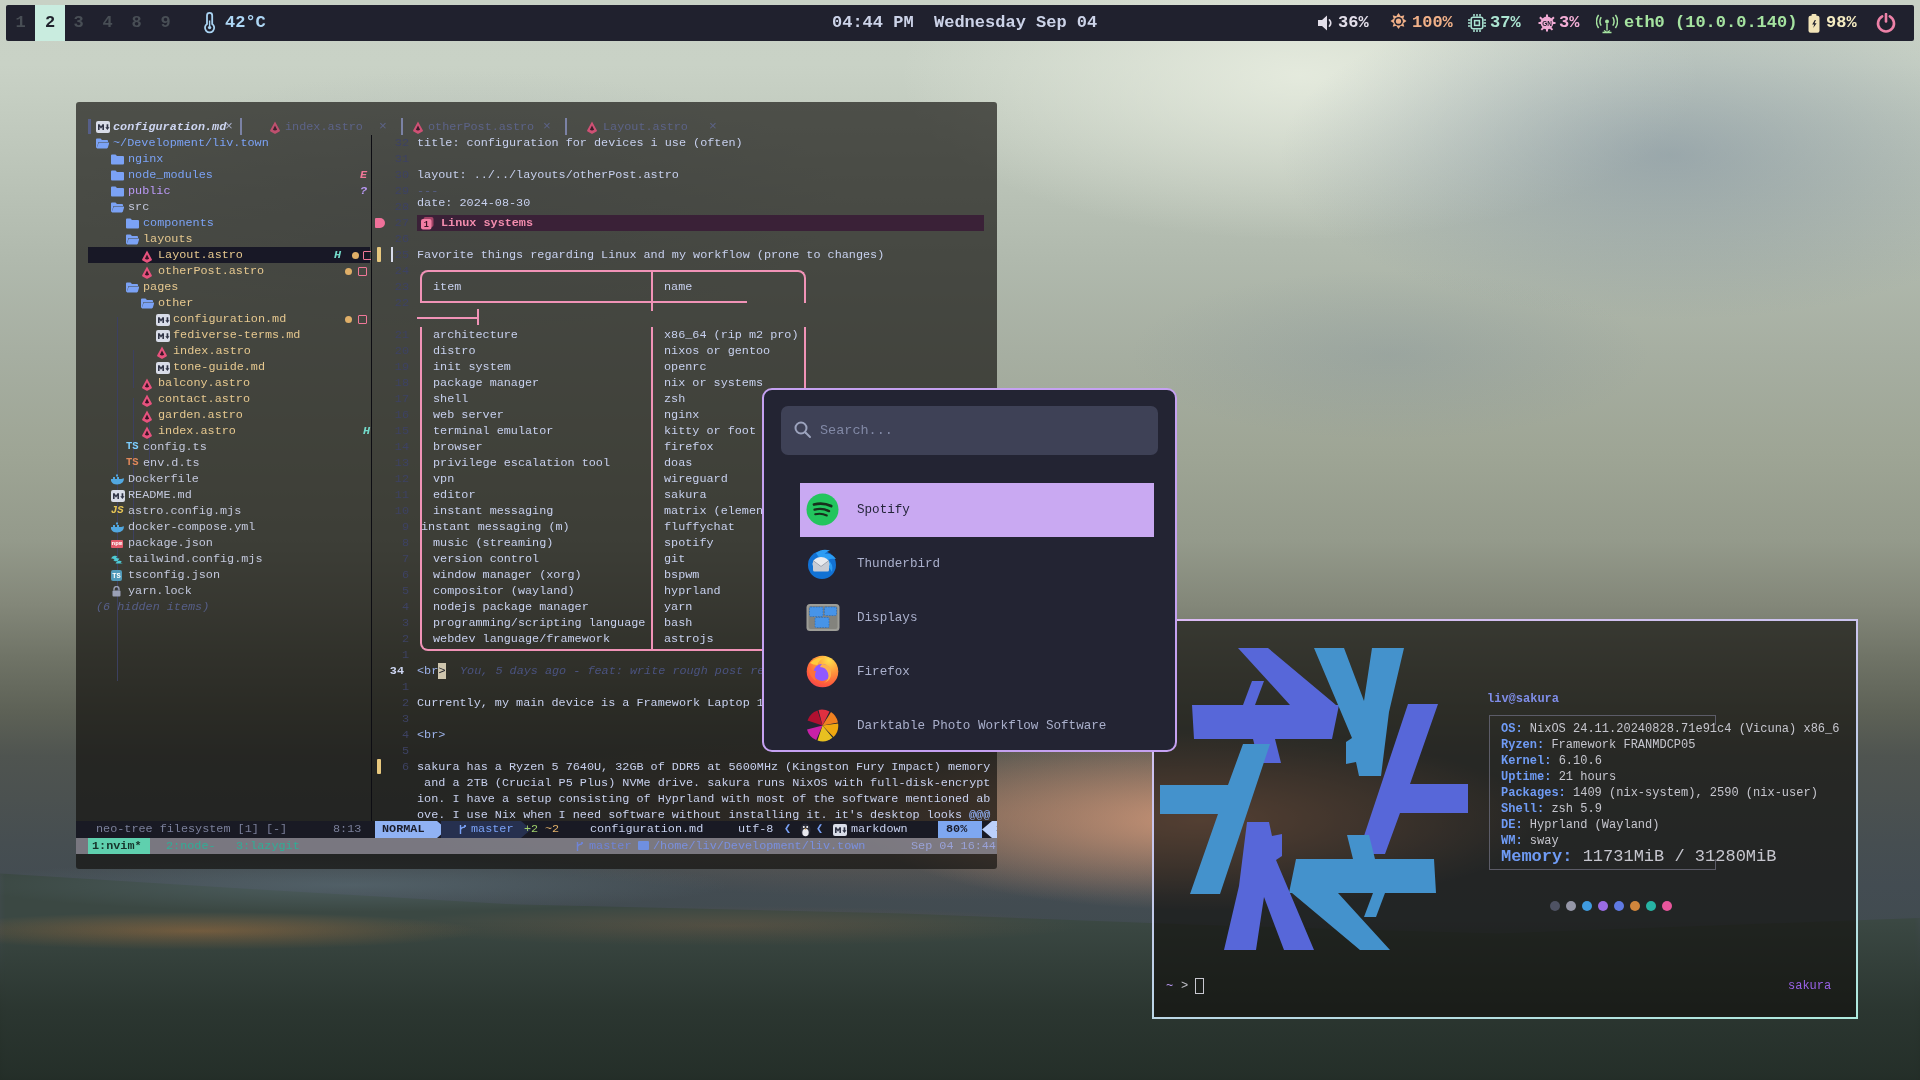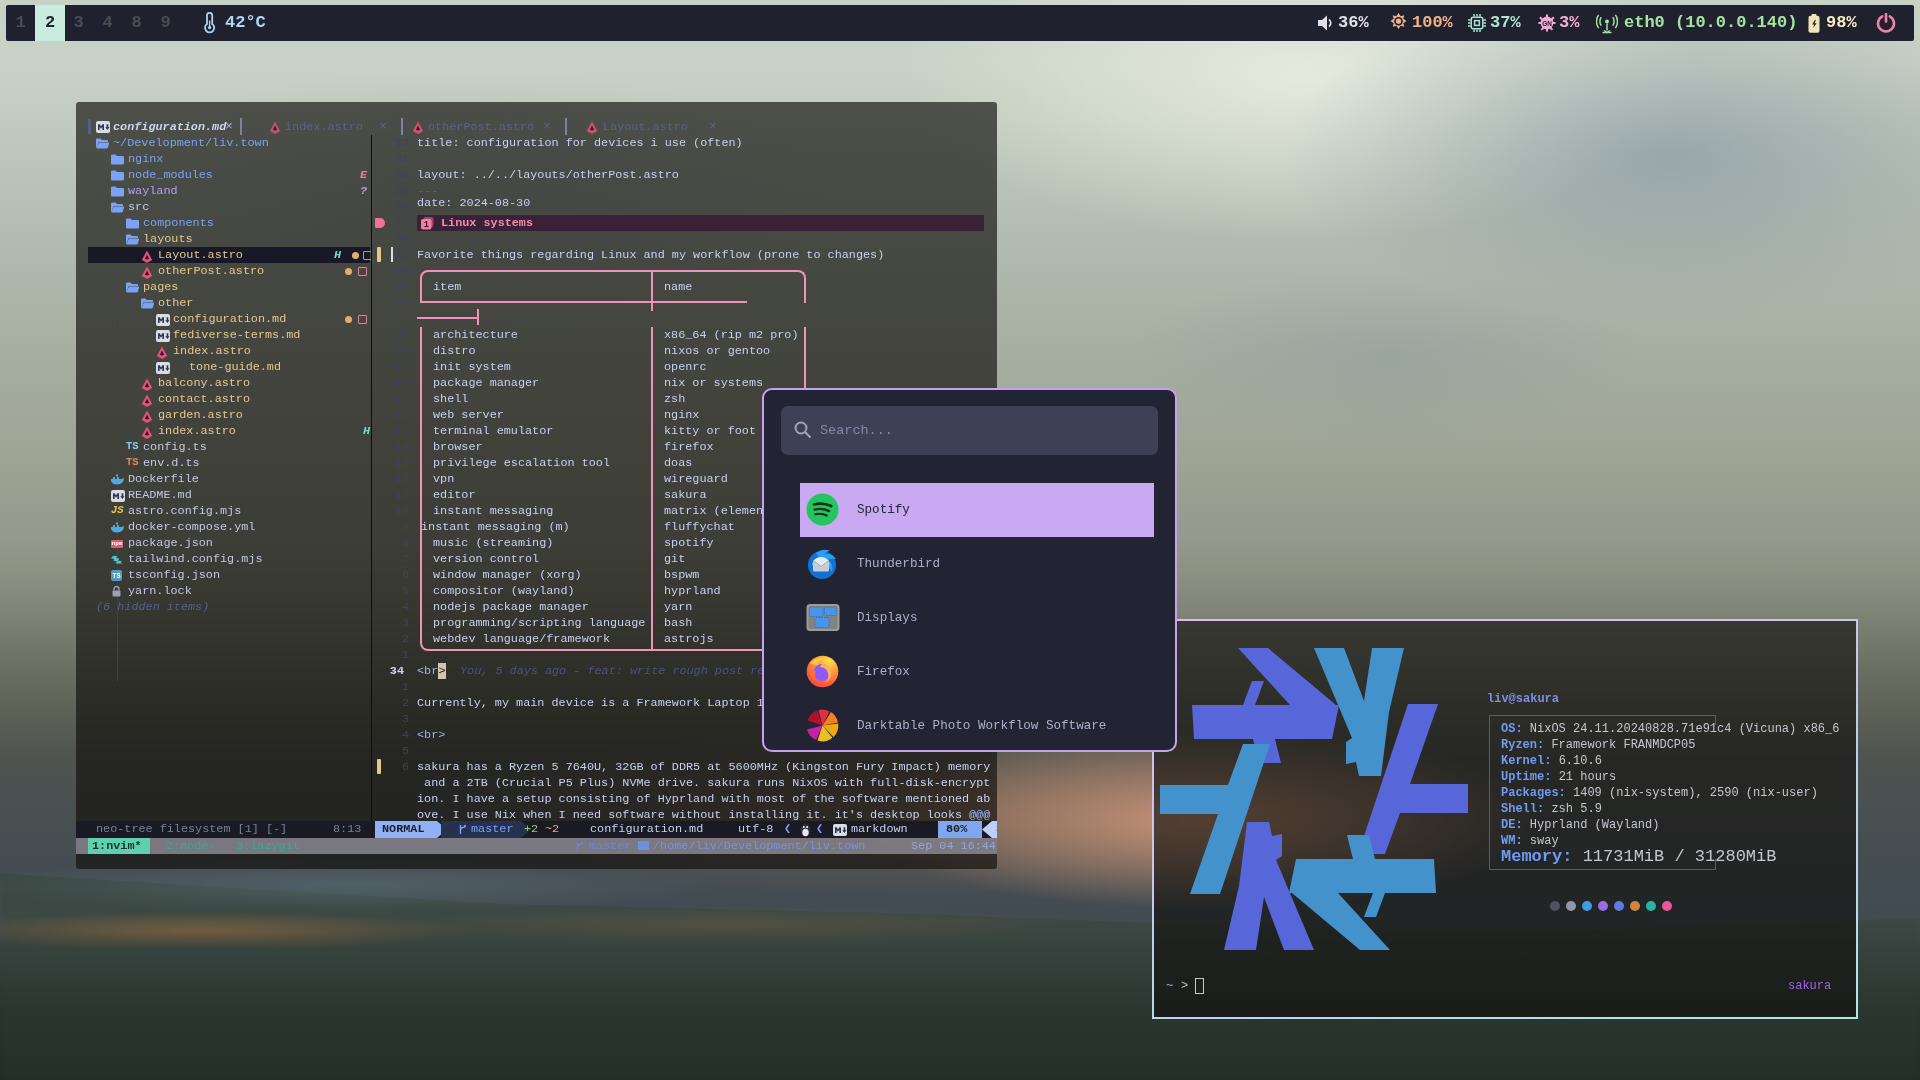--- a/index.html
+++ b/index.html
@@ -32,20 +32,21 @@
     <div class="abs" style="left:58px;top:0;width:29px;height:36px;color:#484e55;font-size:17px;font-weight:700;text-align:center;line-height:36px;">3</div>
     <div class="abs" style="left:87px;top:0;width:29px;height:36px;color:#484e55;font-size:17px;font-weight:700;text-align:center;line-height:36px;">4</div>
     <div class="abs" style="left:116px;top:0;width:29px;height:36px;color:#484e55;font-size:17px;font-weight:700;text-align:center;line-height:36px;">8</div>
     <div class="abs" style="left:145px;top:0;width:29px;height:36px;color:#484e55;font-size:17px;font-weight:700;text-align:center;line-height:36px;">9</div>
     <svg class="abs" style="left:192px;top:7px;" width="22" height="22" viewBox="0 0 22 22">
 <path d="M9 3.5 a2.6 2.6 0 0 1 5.2 0 V12 a4.6 4.6 0 1 1 -5.2 0 Z" fill="none" stroke="#a9d3f2" stroke-width="1.8"></path>
 <circle cx="11.6" cy="15.6" r="1.7" fill="#a9d3f2"></circle>
       <rect x="10.9" y="8.5" width="1.4" height="7" fill="#a9d3f2"></rect>
     </svg>
     <div class="abs" style="left:219px;top:0;height:36px;line-height:36px;color:#aed7f5;font-size:17px;font-weight:700;">42°C</div>
+    <div class="abs" style="left:826px;top:0;height:36px;line-height:36px;color:#ccd3e8;font-size:17px;font-weight:700;">04:44 PM&nbsp;&nbsp;Wednesday Sep 04</div>
     <svg class="abs" style="left:1310px;top:9px" width="20" height="18" viewBox="0 0 20 18">
 <path d="M2 6 h4 l5 -4.5 v15 l-5 -4.5 h-4 z" fill="#e2dee9"></path>
 <path d="M13.5 6 a4.4 4.4 0 0 1 0 6" fill="none" stroke="#e2dee9" stroke-width="1.8" stroke-linecap="round"></path>
     </svg>
     <div class="abs" style="left:1332px;top:0;height:36px;line-height:36px;color:#e2dee9;font-size:17px;font-weight:700;">36%</div>
     <svg class="abs" style="left:1382px;top:8px" width="21" height="21" viewBox="0 0 21 21">
 <g fill="#f0b088">
         <path d="M10.5 0 l2.2 3.2 3.6-1 -1 3.6 3.2 2.2 -3.2 2.2 1 3.6 -3.6 -1 -2.2 3.2 -2.2 -3.2 -3.6 1 1 -3.6 -3.2 -2.2 3.2 -2.2 -1 -3.6 3.6 1 z"></path>
       </g>
 <circle cx="10.5" cy="8.2" r="4.3" fill="#20212e"></circle>
@@ -134,21 +135,21 @@
     </svg>
     <div class="trow" style="left:52px;top:49px;color:#7ba2f5;">nginx</div>
     <svg class="abs" style="left:35px;top:68px" width="13" height="11" viewBox="0 0 13 11">
       <path d="M0 1.5 Q0 0.5 1 0.5 H4.5 L6 2 H12 Q13 2 13 3 V9.5 Q13 10.5 12 10.5 H1 Q0 10.5 0 9.5 Z" fill="#7ba2f5"></path>
     </svg>
     <div class="trow" style="left:52px;top:65px;color:#7ba2f5;">node_modules</div>
     <div class="trow" style="left:284px;top:65px;color:#f07898;font-style:italic;font-weight:700;">E</div>
     <svg class="abs" style="left:35px;top:84px" width="13" height="11" viewBox="0 0 13 11">
       <path d="M0 1.5 Q0 0.5 1 0.5 H4.5 L6 2 H12 Q13 2 13 3 V9.5 Q13 10.5 12 10.5 H1 Q0 10.5 0 9.5 Z" fill="#7ba2f5"></path>
     </svg>
-    <div class="trow" style="left:52px;top:81px;color:#bb9af7;">wayland</div>
+    <div class="trow" style="left:52px;top:81px;color:#bb9af7;">public</div>
     <div class="trow" style="left:284px;top:81px;color:#bb9af7;font-style:italic;font-weight:700;">?</div>
     <svg class="abs" style="left:35px;top:100px" width="13" height="11" viewBox="0 0 13 11">
       <path d="M0 1.5 Q0 0.5 1 0.5 H4.5 L6 2 H11 Q12 2 12 3 V4 H2.5 L0.8 10 Q0 10 0 9 Z" fill="#7ba2f5"></path>
       <path d="M2.8 4.6 H12.6 Q13.4 4.6 13.1 5.5 L11.9 9.6 Q11.7 10.4 10.8 10.4 H1.2 Q0.6 10.4 0.8 9.7 Z" fill="#7ba2f5"></path>
     </svg>
     <div class="trow" style="left:52px;top:97px;color:#c3c8dd;">src</div>
     <svg class="abs" style="left:50px;top:116px" width="13" height="11" viewBox="0 0 13 11">
       <path d="M0 1.5 Q0 0.5 1 0.5 H4.5 L6 2 H12 Q13 2 13 3 V9.5 Q13 10.5 12 10.5 H1 Q0 10.5 0 9.5 Z" fill="#7ba2f5"></path>
     </svg>
     <div class="trow" style="left:67px;top:113px;color:#7ba2f5;">components</div>
@@ -196,21 +197,21 @@
     <div class="trow" style="left:97px;top:225px;color:#e6c88f;">fediverse-terms.md</div>
     <svg class="abs" style="left:80px;top:244px;opacity:1.0" width="12" height="13" viewBox="0 0 12 13">
       <path d="M6 0.5 L10.8 9.2 Q11.2 10 10.4 10.6 L6.9 12.4 Q6 12.9 5.1 12.4 L1.6 10.6 Q0.8 10 1.2 9.2 Z" fill="#e7527d"></path>
       <path d="M6 4.6 L8.1 8.7 Q6 10.1 3.9 8.7 Z" fill="#3a1426"></path>
     </svg>
     <div class="trow" style="left:97px;top:241px;color:#e6c88f;">index.astro</div>
     <svg class="abs" style="left:80px;top:260px;opacity:1.0" width="14" height="12" viewBox="0 0 14 12">
       <rect x="0" y="0" width="14" height="12" rx="2" fill="#d8dce8"></rect>
       <path d="M2 9 V3.2 h1.6 L5 5.4 6.4 3.2 H8 V9 H6.4 V5.8 L5 7.8 3.6 5.8 V9 Z M10.6 3.2 h1.7 v3 h1.2 L11.4 9 9.3 6.2 h1.3 z" fill="#303446"></path>
     </svg>
-    <div class="trow" style="left:97px;top:257px;color:#e6c88f;margin-left:16px;">tone-guide.md</div>
+    <div class="trow" style="left:97px;top:257px;color:#e6c88f;">tone-guide.md</div>
     <svg class="abs" style="left:65px;top:276px;opacity:1.0" width="12" height="13" viewBox="0 0 12 13">
       <path d="M6 0.5 L10.8 9.2 Q11.2 10 10.4 10.6 L6.9 12.4 Q6 12.9 5.1 12.4 L1.6 10.6 Q0.8 10 1.2 9.2 Z" fill="#e7527d"></path>
       <path d="M6 4.6 L8.1 8.7 Q6 10.1 3.9 8.7 Z" fill="#3a1426"></path>
     </svg>
     <div class="trow" style="left:82px;top:273px;color:#e6c88f;">balcony.astro</div>
     <svg class="abs" style="left:65px;top:292px;opacity:1.0" width="12" height="13" viewBox="0 0 12 13">
       <path d="M6 0.5 L10.8 9.2 Q11.2 10 10.4 10.6 L6.9 12.4 Q6 12.9 5.1 12.4 L1.6 10.6 Q0.8 10 1.2 9.2 Z" fill="#e7527d"></path>
       <path d="M6 4.6 L8.1 8.7 Q6 10.1 3.9 8.7 Z" fill="#3a1426"></path>
     </svg>
     <div class="trow" style="left:82px;top:289px;color:#e6c88f;">contact.astro</div>

